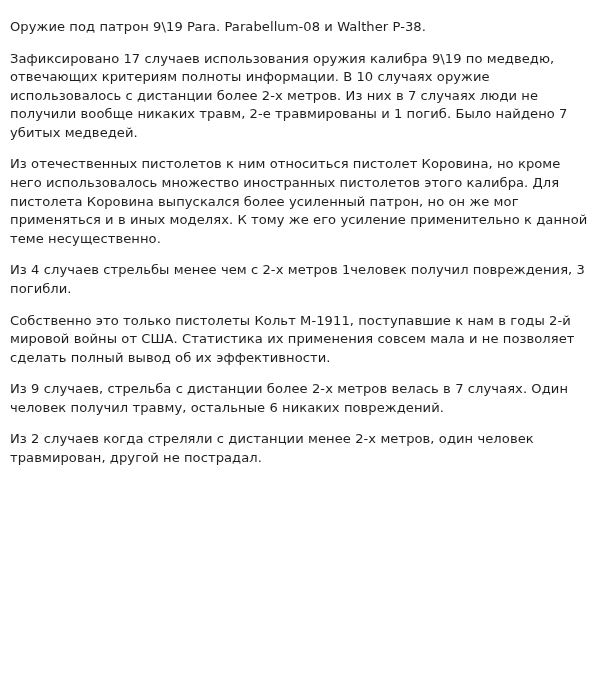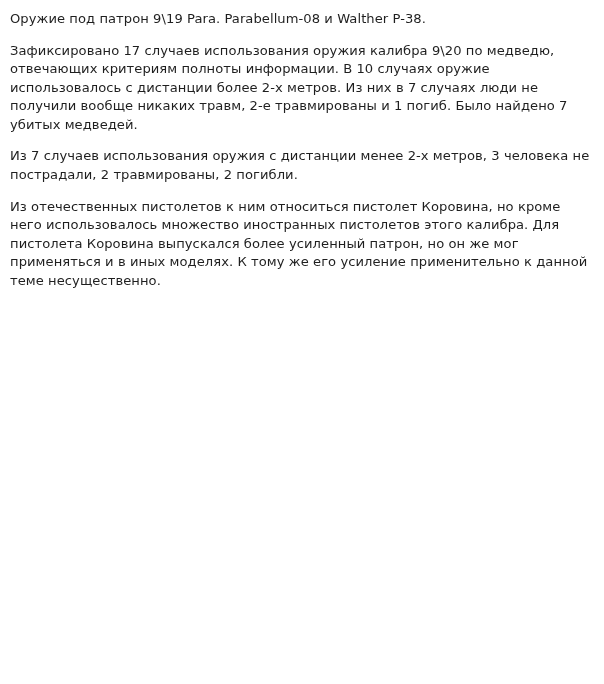--- a/index.html
+++ b/index.html
@@ -9,35 +9,38 @@
   }
   body {
     width: 604px;
     height: 684px;
     font-family: "DejaVu Sans", sans-serif;
     color: #1a1a1a;
   }
   .page {
     width: 604px;
     box-sizing: border-box;
-    padding: 10px 8px 6px 10px;
+    padding: 18px 8px 6px 10px;
   }
   .para {
     font-size: 13.1px;
     line-height: 1.42;
     margin: 0 0 13px 0;
     text-align: left;
     color: #1f1f1f;
     letter-spacing: 0.005em;
   }
   .para:last-child {
     margin-bottom: 0;
   }
 </style>
 </head>
 <body>
 
 <div class="page">
   <p class="para">Оружие под патрон 9\19 Para. Parabellum-08 и Walther P-38.</p>
-  <p class="para">Зафиксировано 17 случаев использования оружия калибра 9\20 по медведю, отвечающих критериям полноты информации. В 10 случаях оружие использовалось с дистанции более 2-х метров. Из них в 7 случаях люди не получили вообще никаких травм, 2-е травмированы и 1 погиб. Было найдено 7 убитых медведей.</p>
-  <p class="para">Из 7 случаев использования оружия с дистанции менее 2-х метров, 3 человека не пострадали, 2 травмированы, 2 погибли.</p>
+  <p class="para">Зафиксировано 17 случаев использования оружия калибра 9\19 по медведю, отвечающих критериям полноты информации. В 10 случаях оружие использовалось с дистанции более 2-х метров. Из них в 7 случаях люди не получили вообще никаких травм, 2-е травмированы и 1 погиб. Было найдено 7 убитых медведей.</p>
   <p class="para">Из отечественных пистолетов к ним относиться пистолет Коровина, но кроме него использовалось множество иностранных пистолетов этого калибра. Для пистолета Коровина выпускался более усиленный патрон, но он же мог применяться и в иных моделях. К тому же его усиление применительно к данной теме несущественно.</p>
+  <p class="para">Из 4 случаев стрельбы менее чем с 2-х метров 1человек получил повреждения, 3 погибли.</p>
+  <p class="para">Собственно это только пистолеты Кольт М-1911, поступавшие к нам в годы 2-й мировой войны от США. Статистика их применения совсем мала и не позволяет сделать полный вывод об их эффективности.</p>
+  <p class="para">Из 9 случаев, стрельба с дистанции более 2-х метров велась в 7 случаях. Один человек получил травму, остальные 6 никаких повреждений.</p>
+  <p class="para">Из 2 случаев когда стреляли с дистанции менее 2-х метров, один человек травмирован, другой не пострадал.</p>
 </div>
 
 </body></html>

